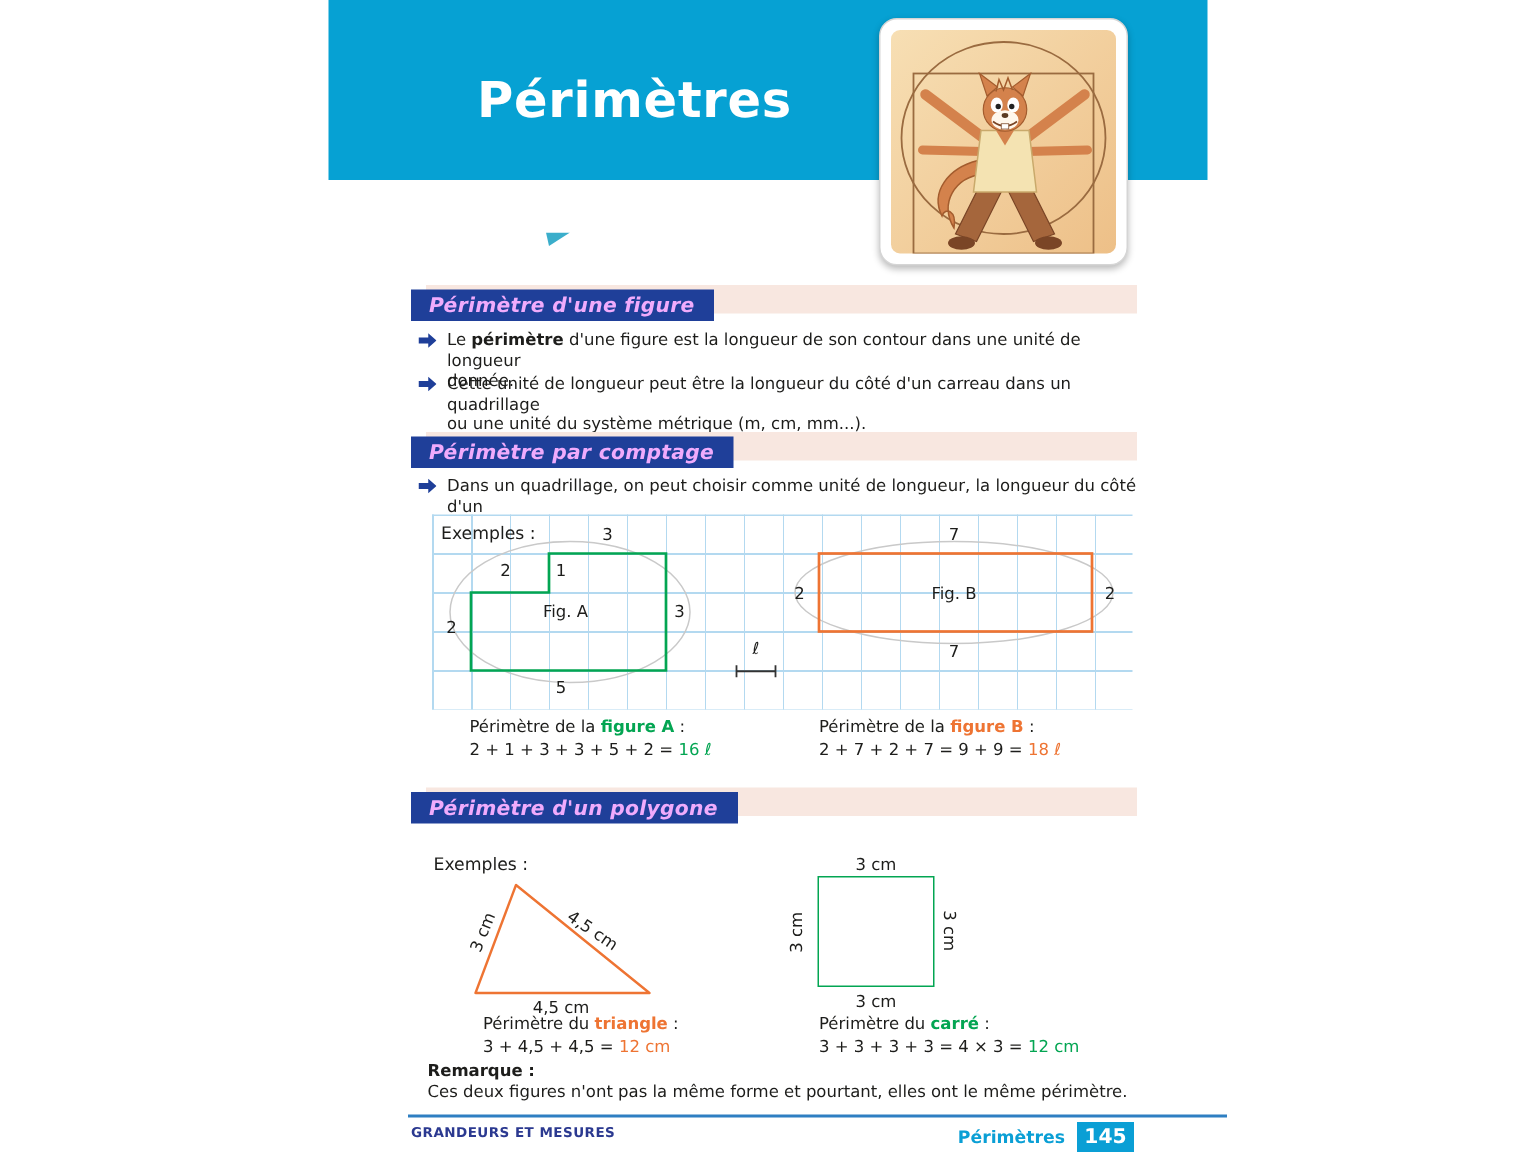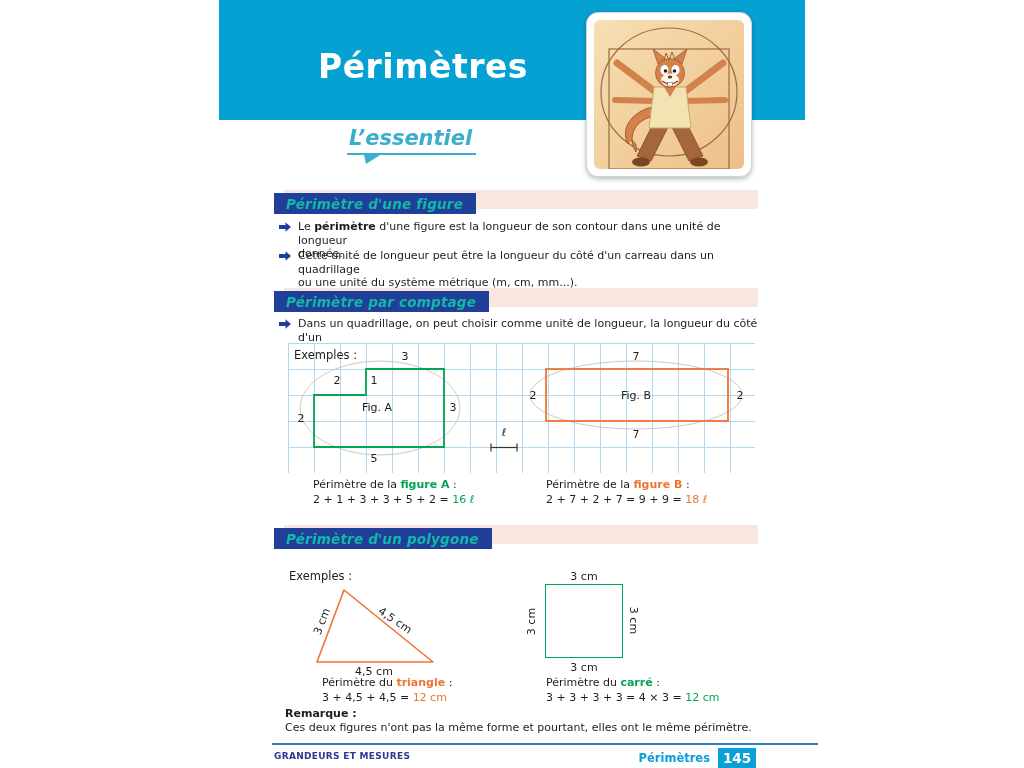--- a/index.html
+++ b/index.html
@@ -12,21 +12,21 @@
   .essentiel { position:absolute; left:347px; top:126px; font-size:21px; font-weight:bold; font-style:italic; color:#3BAECB; border-bottom:2px solid #3BAECB; padding:0 4px 3px 2px; }
   .essentiel-tail { position:absolute; left:362px; top:155px; }
 
   
   .mascot-card { position:absolute; left:586px; top:12px; width:166px; height:165px; background:#fff; border:1px solid #D5D5D5; border-radius:12px; box-shadow:0 2px 5px rgba(0,0,0,.28); }
   .mascot-inner { position:absolute; left:7px; top:7px; right:7px; bottom:7px; border-radius:6px; overflow:hidden; }
 
   
   .section-header { position:absolute; left:274px; width:484px; height:24px; }
   .pink-strip { position:absolute; left:10px; top:0; right:0; height:19px; background:#F8E7E0; }
-  .navy-box { position:absolute; left:0; top:3px; height:21px; width:max-content; padding:0 13px 0 12px; background:#1F3F99; color:#14b8a6; font-size:13.5px; font-weight:bold; font-style:italic; display:flex; align-items:center; letter-spacing:0.2px; }
+  .navy-box { position:absolute; left:0; top:3px; height:21px; width:max-content; padding:0 13px 0 12px; background:#1F3F99; color:#f0abfc; font-size:13.5px; font-weight:bold; font-style:italic; display:flex; align-items:center; letter-spacing:0.2px; }
 
   
   .bullet { position:absolute; display:flex; gap:7px; width:492px; font-size:11px; line-height:13.5px; }
   .bullet svg { flex-shrink:0; margin-top:2px; }
   .bullet-text { white-space:pre-line; }
   b { font-weight:bold; }
 
   
   .grid-figure { position:absolute; left:288px; top:343px; width:467px; height:130px;
     background-color:#fff;
@@ -63,21 +63,20 @@
   .footer-pagebox { position:absolute; left:718px; top:748px; width:38px; height:20px; background:#0A9FD5; color:#fff; font-size:13.5px; font-weight:bold; display:flex; align-items:center; justify-content:center; }
 </style>
 </head>
 <body>
 
 <div class="page">
 
   <div class="band">
     <div class="page-title">Périmètres</div>
   </div>
-  <div class="essentiel">L’essentiel</div>
   <svg class="essentiel-tail" width="20" height="12" viewBox="0 0 20 12">
     <path d="M2,0 L18,0 L4,9 Z" fill="#3BAECB"></path>
   </svg>
 
   <div class="mascot-card">
     <div class="mascot-inner">
       <svg width="152" height="151" viewBox="0 0 152 151">
         <defs>
           <linearGradient id="tan" x1="0" y1="0" x2="1" y2="1">
             <stop offset="0" stop-color="#F7DFB4"></stop>

